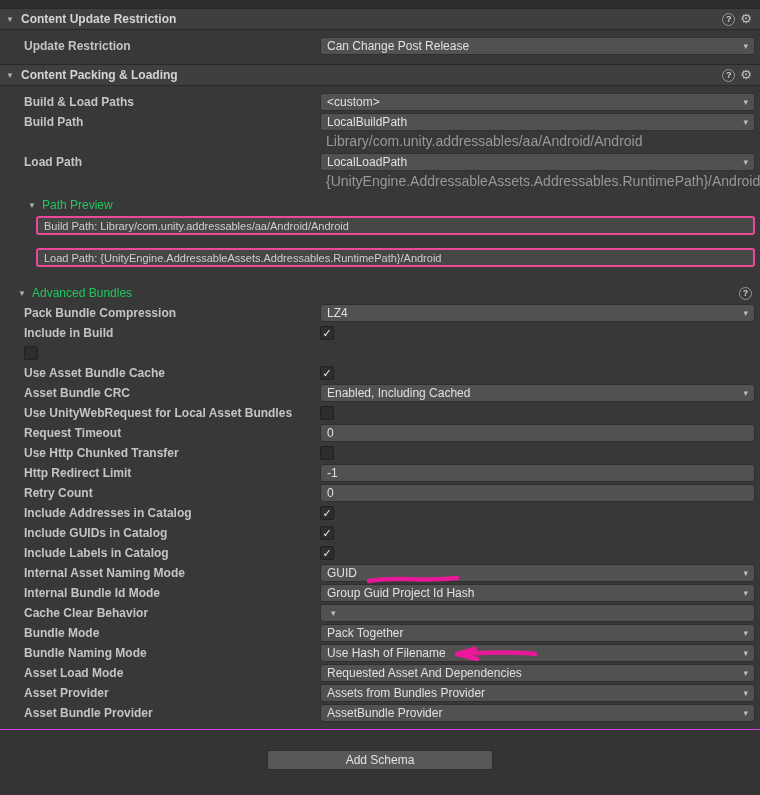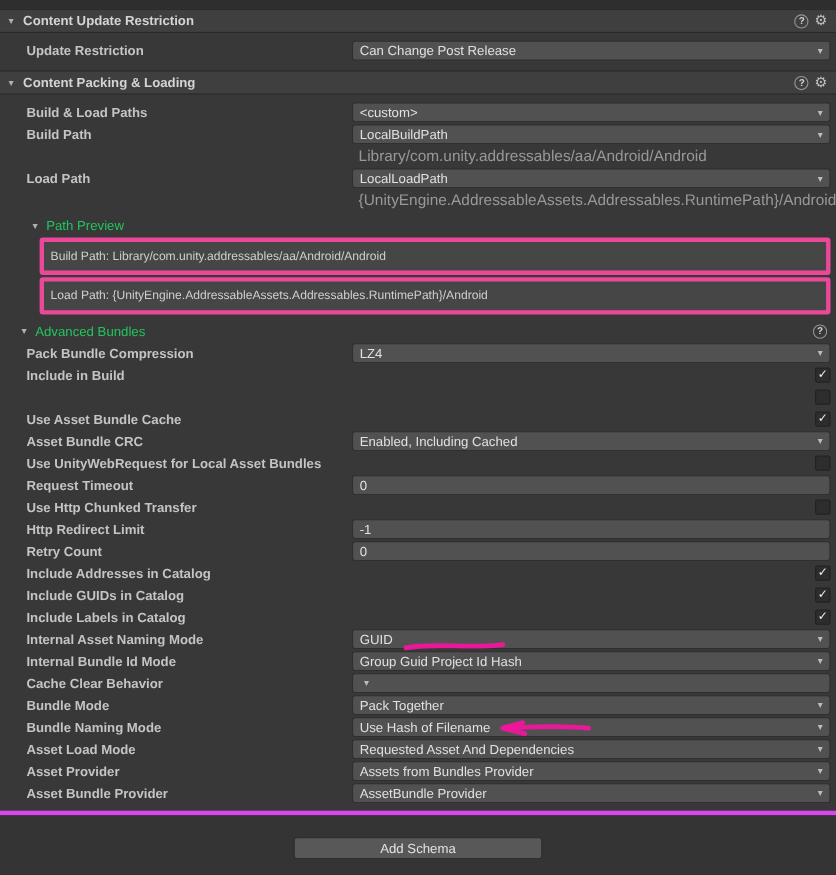--- a/index.html
+++ b/index.html
@@ -22,46 +22,46 @@
   .help-badge {
     flex:none; width:13px; height:13px; border-radius:50%;
     border:1px solid #969696; color:#cfcfcf;
     font-size:9px; line-height:11px; text-align:center; font-weight:bold;
   }
   .gear { flex:none; font-size:13px; color:#c0c0c0; font-weight:normal; line-height:14px; }
   .gap6 { flex:none; height:6px; } .gap8 { flex:none; height:8px; }
   .gap4 { flex:none; height:4px; } .gap3 { flex:none; height:3px; }
   .row { flex:none; height:20px; display:flex; align-items:center; padding:0 5px 0 24px; }
   .row .label { width:296px; flex:none; color:#c4c4c4; white-space:nowrap; overflow:hidden;font-weight:bold; }
-  .row .value { flex:1; display:flex; align-items:center; min-width:0;justify-content:flex-end; }
+  .row .value { flex:1; display:flex; align-items:center; min-width:0; }
   .dropdown, .textfield {
     position:relative; flex:1; min-width:0; height:18px;
     background:#515151; border:1px solid #2f2f2f; border-radius:3px;
     display:flex; align-items:center; padding:0 6px; color:#e0e0e0; cursor:default;
   }
   .dval { flex:1; white-space:nowrap; overflow:hidden; }
   .darrow { flex:none; font-size:9px; color:#bdbdbd; margin-left:4px; }
   .checkbox {
     flex:none; width:14px; height:14px; background:#2d2d2d;
     border:1px solid #212121; border-radius:2px; color:#ececec;
     font-size:11px; line-height:12px; text-align:center; font-weight:bold;
   }
   .subrow { flex:none; height:17px; display:flex; align-items:center; padding-left:326px; }
   .subhint { font-size:14px; color:#989898; white-space:nowrap; }
   .foldrow { flex:none; height:20px; display:flex; align-items:center; padding:0 8px 0 26px; gap:4px; cursor:default; }
   .foldrow.adv { padding-left:16px; }
   .foldrow .flabel { color:#22c55e; }
   .preview-field {
-    flex:none; height:34px; margin:1px 5px 1px 36px;
-    background:#464646; border:4px solid #ec4899; border-radius:3px;
+    flex:none; height:19px; margin:1px 5px 12px 36px;
+    background:#464646; border:2px solid #ec4899; border-radius:3px;
     display:flex; align-items:center; padding:0 6px;
     font-size:11px; color:#cfcfcf; white-space:nowrap; overflow:hidden;
   }
   .footer {
-    flex:1; margin-top:6px; background:#343434; border-top:4px solid #d946ef;
+    flex:1; margin-top:6px; background:#343434; border-top:1px solid #d946ef;
     display:flex; justify-content:center; align-items:flex-start; padding-top:20px;
   }
   .add-schema-btn {
     width:226px; height:20px; background:#585858;
     border:1px solid #2f2f2f; border-radius:3px;
     color:#e2e2e2; font-size:12px; font-family:inherit; cursor:default;
   }
   .marker { position:absolute; pointer-events:none; overflow:visible; }
   .marker path {
     fill:none; stroke:#f0169c; stroke-width:4.5;

